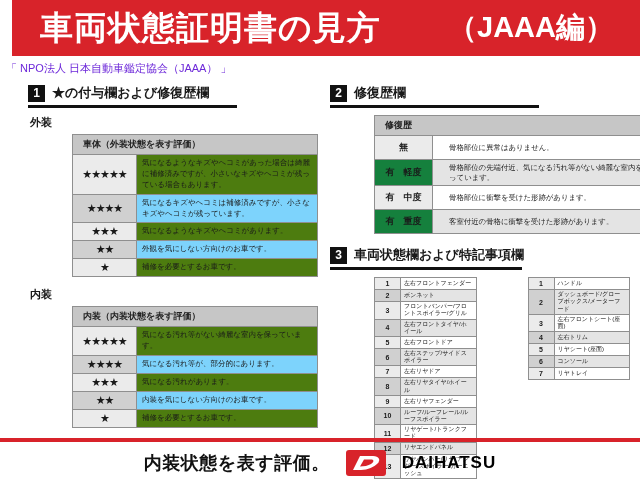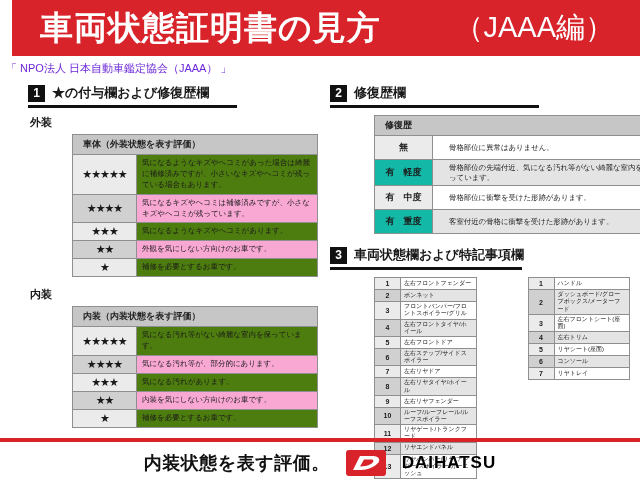--- a/index.html
+++ b/index.html
@@ -9,21 +9,21 @@
     font-family:"Liberation Sans", sans-serif; color:#1a1a1a;
   }
   
   .banner {
     position:absolute; top:0; left:12px; width:640px; height:56px;
     background:#d8232a; color:#ffffff;
     display:flex; align-items:center; justify-content:space-between;
     padding:0 38px 0 28px;
   }
   .banner .title   { font-size:33px; font-weight:bold; letter-spacing:1px; }
-  .banner .edition { font-size:29px; font-weight:normal; }
+  .banner .edition { font-size:29px; font-weight:bold; }
   .subtitle { position:absolute; left:6px; top:61px; font-size:11px; color:#6d28d9; }
 
   
   .col-left  { position:absolute; left:28px;  top:84px; width:279px; }
   .col-right { position:absolute; left:330px; top:84px; width:300px; }
 
   
   .sec-header {
     display:flex; align-items:center; gap:7px;
     border-bottom:3px solid #111; padding-bottom:3px; margin-bottom:7px;
@@ -50,32 +50,32 @@
   .outer { border:1px solid #555; }
 
   
   .star-table { width:246px; margin-bottom:10px;border-radius:6px; }
   .star-table td.stars {
     width:64px; text-align:center; font-size:11px; letter-spacing:-1px;
     padding:2px 0; white-space:nowrap;
   }
   .star-table td.desc { font-size:7.5px; line-height:1.45; padding:3px 5px; }
   .star-table tr.dark td.stars { background:#d0d0d0; }
-  .star-table tr.dark td.desc  { background:#f9a8d4; }
+  .star-table tr.dark td.desc  { background:#7dd3fc; }
   .star-table tr.lite td.stars { background:#ebebeb; }
   .star-table tr.lite td.desc  { background:#4d7c0f; }
 
   
   .repair-table { width:296px; margin-bottom:12px; }
   .repair-table td.grade {
     width:58px; text-align:center; font-size:9px; font-weight:bold;
     padding:5px 0; white-space:nowrap;
   }
   .repair-table td.desc { font-size:7.4px; padding:3px 16px; line-height:1.3; }
-  .repair-table tr.dark td.grade { background:#14b8a6; }
+  .repair-table tr.dark td.grade { background:#15803d; }
   .repair-table tr.dark td.desc  { background:#e4e4e4; }
   .repair-table tr.lite td.grade { background:#ebebeb; }
   .repair-table tr.lite td.desc  { background:#ffffff; }
 
   
   .parts-wrap { display:flex; gap:7px; align-items:flex-start; }
   .parts-table { width:133px; }
   .parts-table td.no {
     width:26px; text-align:center; font-size:7px; font-weight:bold; padding:1px 0;
   }

